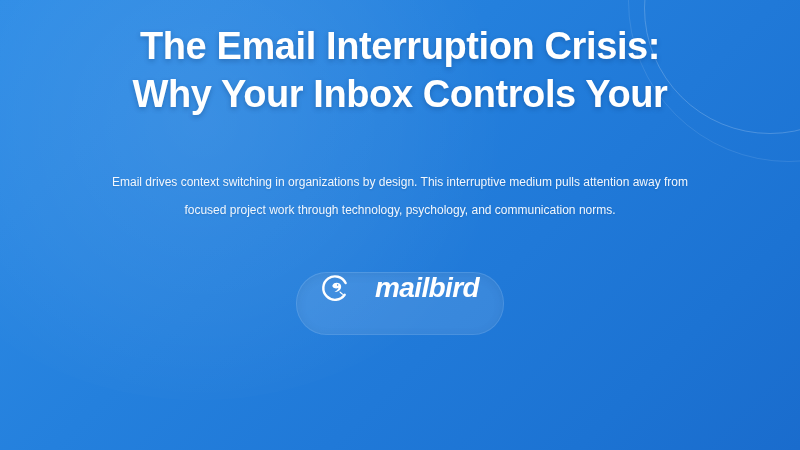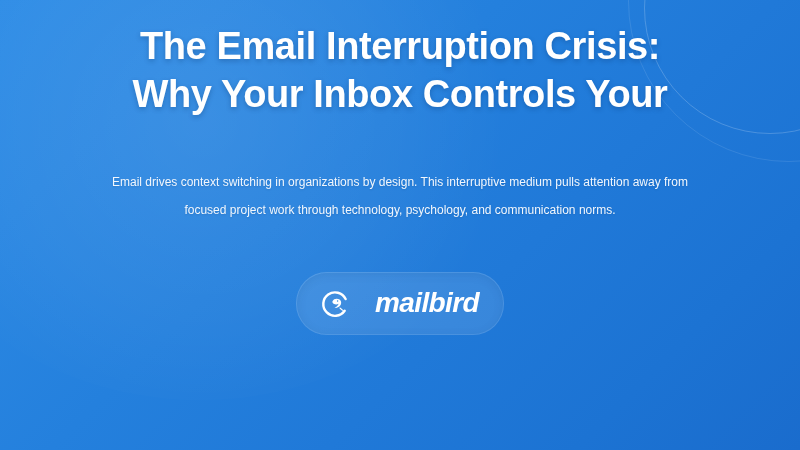--- a/index.html
+++ b/index.html
@@ -107,21 +107,21 @@
   }
 
   .logo-pill {
     width: 206px;
     height: 61px;
     border-radius: 31px;
     background: rgba(255,255,255,0.115);
     border: 1px solid rgba(255,255,255,0.085);
     box-shadow: 0 2px 10px rgba(10,45,100,0.10) inset;
     display: flex;
-    align-items: center;
+    align-items: flex-start;
     justify-content: center;
     gap: 24px;
   }
 
   .bird-icon {
     width: 30px;
     height: 30px;
     flex: 0 0 30px;
     display: block;
   }

